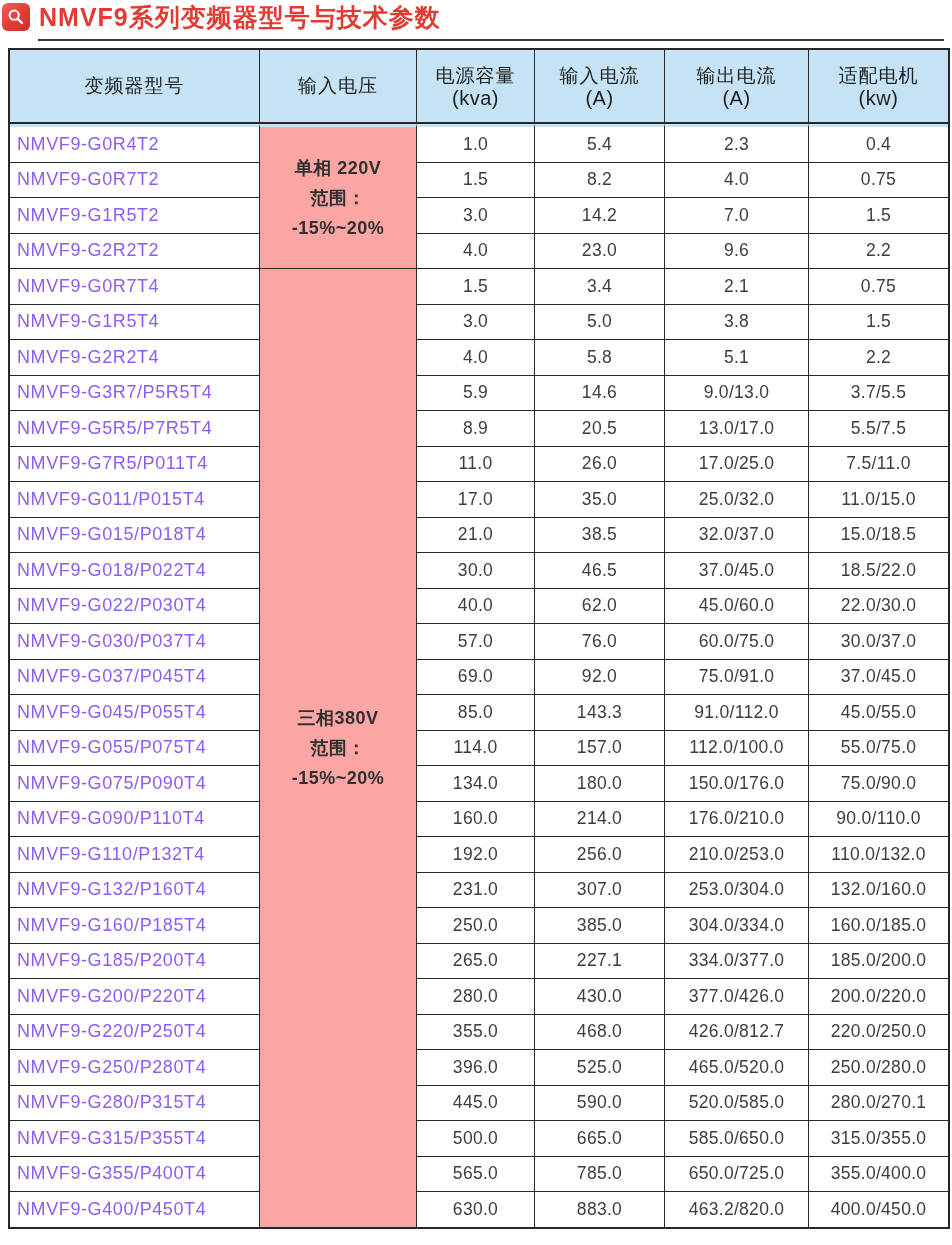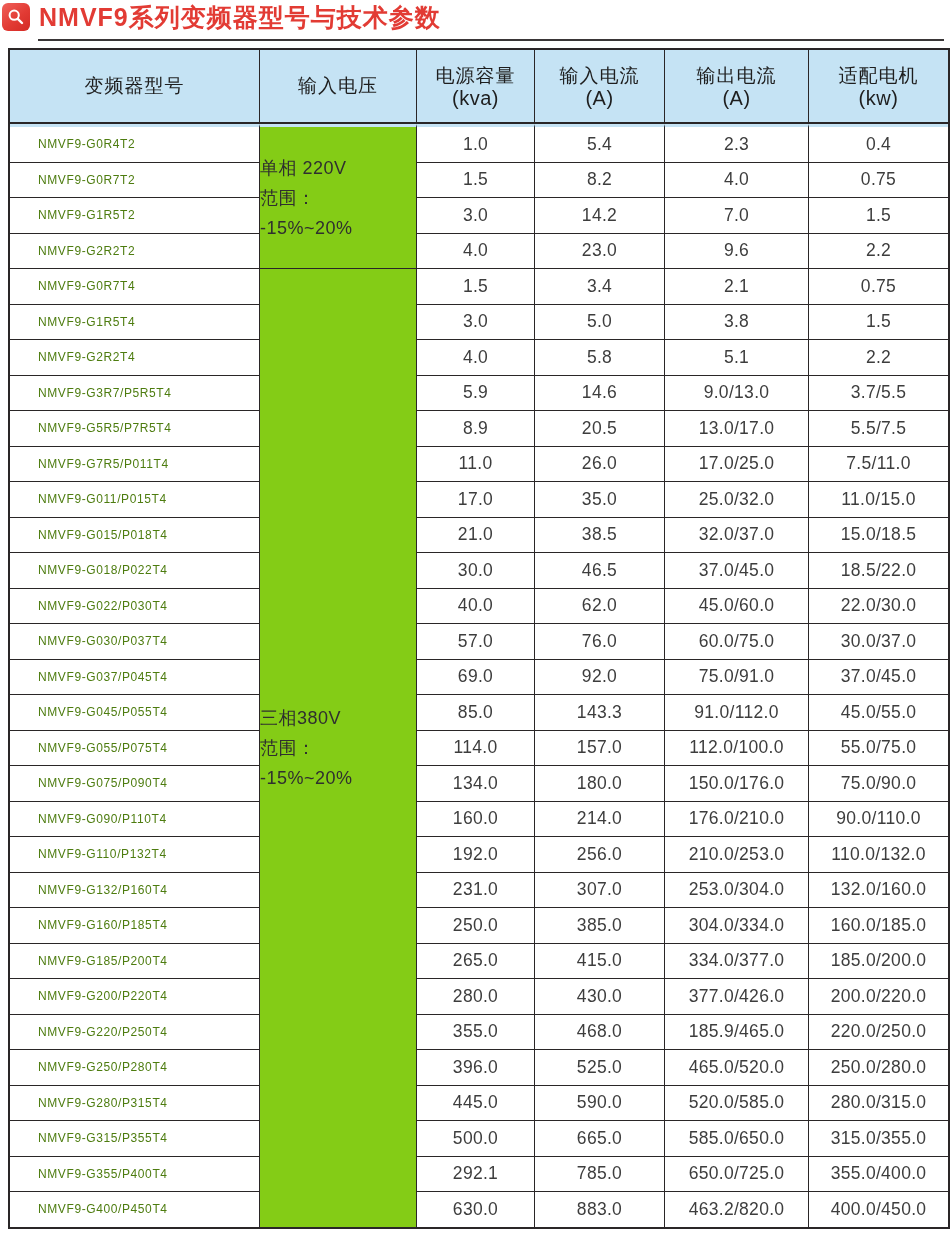--- a/index.html
+++ b/index.html
@@ -81,34 +81,35 @@
     font-size: 17.5px;
     vertical-align: middle;
     background: #ffffff;
   }
   tbody tr.row-first td { border-top: 3px solid var(--header-bg); }
   tbody tr.row-last  td { border-bottom: none; margin-left: 29px; }
   td.col-last { border-right: none; }
 
   td.cell-model {
     text-align: left;
-    padding-left: 28px;
+    padding-left: 7px;
     letter-spacing: 0.6px;
-    font-size: 12px;
-    color: #4d7c0f;
+    font-size: 18px;
+    color: #8b5cf6;
   }
   td.cell-num { text-align: center; letter-spacing: 0.3px; color: #3d3d3d; }
 
   td.cell-voltage {
-    text-align: left;
+    text-align: center;
     vertical-align: middle;
     font-size: 18px;
     color: #2f2f2f;
     letter-spacing: 0.5px;
-    background: #84cc16;
+    background: #fca5a5;
+    font-weight: bold;
   }
   td.cell-voltage.voltage-last { border-bottom: none; }
   .voltage-line { line-height: 30px; }
 </style>
 </head>
 <body>
 
 <div class="page">
 
   <div class="title-bar">
@@ -328,62 +329,62 @@
         <tr>
           <td class="cell-model">NMVF9-G160/P185T4</td>
           <td class="cell-num">250.0</td>
           <td class="cell-num">385.0</td>
           <td class="cell-num">304.0/334.0</td>
           <td class="cell-num col-last">160.0/185.0</td>
         </tr>
         <tr>
           <td class="cell-model">NMVF9-G185/P200T4</td>
           <td class="cell-num">265.0</td>
-          <td class="cell-num">415.0</td>
+          <td class="cell-num">227.1</td>
           <td class="cell-num">334.0/377.0</td>
           <td class="cell-num col-last">185.0/200.0</td>
         </tr>
         <tr>
           <td class="cell-model">NMVF9-G200/P220T4</td>
           <td class="cell-num">280.0</td>
           <td class="cell-num">430.0</td>
           <td class="cell-num">377.0/426.0</td>
           <td class="cell-num col-last">200.0/220.0</td>
         </tr>
         <tr>
           <td class="cell-model">NMVF9-G220/P250T4</td>
           <td class="cell-num">355.0</td>
           <td class="cell-num">468.0</td>
-          <td class="cell-num">185.9/465.0</td>
+          <td class="cell-num">426.0/812.7</td>
           <td class="cell-num col-last">220.0/250.0</td>
         </tr>
         <tr>
           <td class="cell-model">NMVF9-G250/P280T4</td>
           <td class="cell-num">396.0</td>
           <td class="cell-num">525.0</td>
           <td class="cell-num">465.0/520.0</td>
           <td class="cell-num col-last">250.0/280.0</td>
         </tr>
         <tr>
           <td class="cell-model">NMVF9-G280/P315T4</td>
           <td class="cell-num">445.0</td>
           <td class="cell-num">590.0</td>
           <td class="cell-num">520.0/585.0</td>
-          <td class="cell-num col-last">280.0/315.0</td>
+          <td class="cell-num col-last">280.0/270.1</td>
         </tr>
         <tr>
           <td class="cell-model">NMVF9-G315/P355T4</td>
           <td class="cell-num">500.0</td>
           <td class="cell-num">665.0</td>
           <td class="cell-num">585.0/650.0</td>
           <td class="cell-num col-last">315.0/355.0</td>
         </tr>
         <tr>
           <td class="cell-model">NMVF9-G355/P400T4</td>
-          <td class="cell-num">292.1</td>
+          <td class="cell-num">565.0</td>
           <td class="cell-num">785.0</td>
           <td class="cell-num">650.0/725.0</td>
           <td class="cell-num col-last">355.0/400.0</td>
         </tr>
         <tr class="row-last">
           <td class="cell-model">NMVF9-G400/P450T4</td>
           <td class="cell-num">630.0</td>
           <td class="cell-num">883.0</td>
           <td class="cell-num">463.2/820.0</td>
           <td class="cell-num col-last">400.0/450.0</td>

